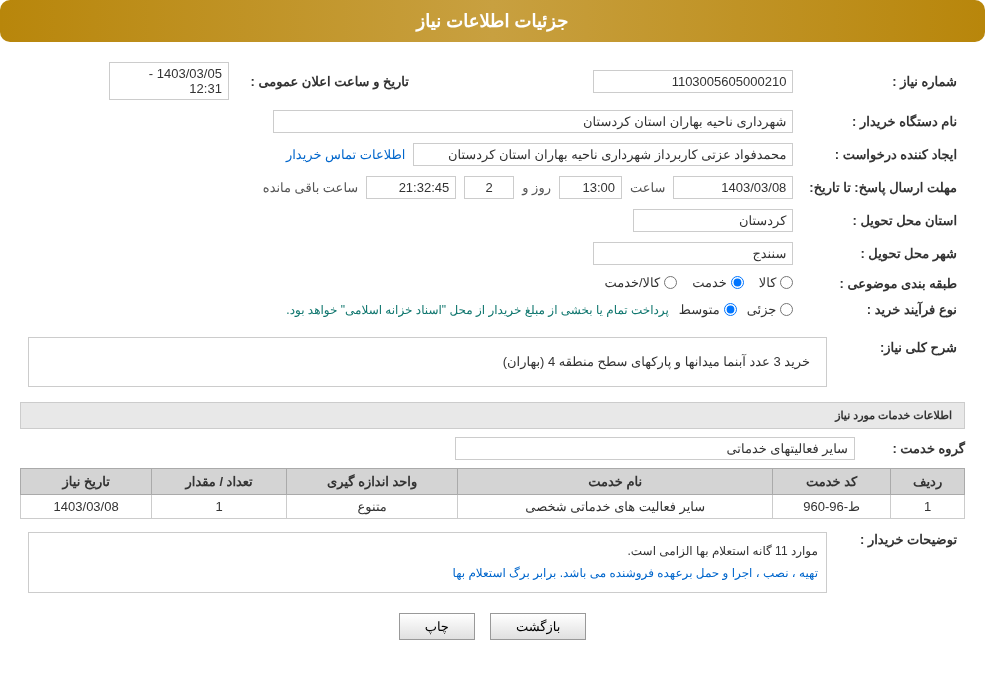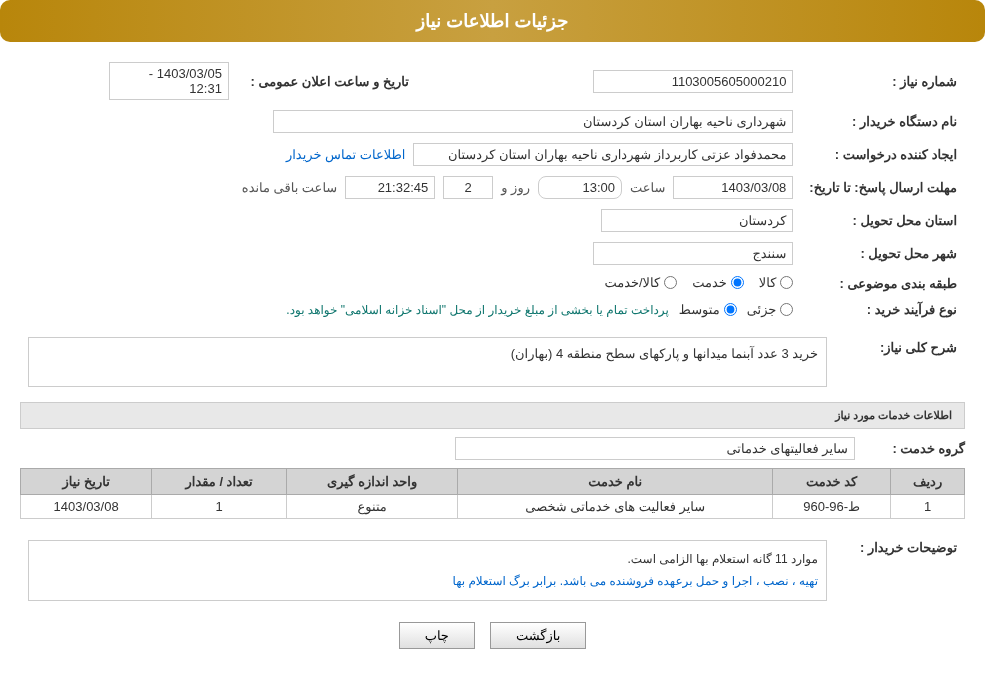--- a/index.html
+++ b/index.html
@@ -94,21 +94,21 @@
       align-items: center;
       gap: 10px;
       flex-wrap: wrap;
     }
     .purchase-desc {
       color: #0f766e;
       font-size: 12px;
     }
     .description-box {
       border: 1px solid #ccc;
-      padding: 8px;
+      padding: 16px;
       min-height: 50px;
       text-align: right;
       direction: rtl;
     }
     .services-table {
       width: 100%;
       border-collapse: collapse;
       margin: 8px 0;
     }
     .services-table th {
@@ -119,21 +119,21 @@
       font-weight: bold;
     }
     .services-table td {
       border: 1px solid #ccc;
       padding: 4px 8px;
       text-align: center;
     }
     .buyer-notes-table {
       width: 100%;
       border-collapse: collapse;
-      margin: 16px 0;
+      margin: 8px 0;
     }
     .buyer-notes-table td {
       padding: 5px 8px;
       vertical-align: top;
     }
     .notes-box {
       border: 1px solid #ccc;
       padding: 8px;
       min-height: 60px;
       text-align: right;
@@ -218,32 +218,32 @@
             <a href="#" class="link-blue">اطلاعات تماس خریدار</a>
           </div>
         </td>
       </tr>
       <tr>
         <td class="label-cell">مهلت ارسال پاسخ: تا تاریخ:</td>
         <td class="value-cell" colspan="4">
           <div class="row-flex">
             <div class="input-box input-small">1403/03/08</div>
             <span class="inline-label">ساعت</span>
-            <div class="input-box" style="width:84px;border-radius:8px;">13:00</div>
+            <div class="input-box" style="width:63px;">13:00</div>
             <span class="inline-label">روز و</span>
             <div class="input-box input-number">2</div>
             <div class="input-box" style="width:90px;">21:32:45</div>
             <span class="inline-label">ساعت باقی مانده</span>
           </div>
         </td>
       </tr>
       <tr>
         <td class="label-cell">استان محل تحویل :</td>
         <td class="value-cell" colspan="4">
-          <div class="input-box" style="width:192px;">کردستان</div>
+          <div class="input-box" style="width:160px;">کردستان</div>
         </td>
       </tr>
       <tr>
         <td class="label-cell">شهر محل تحویل :</td>
         <td class="value-cell" colspan="4">
           <div class="input-box" style="width:200px;">سنندج</div>
         </td>
       </tr>
       <tr>
         <td class="label-cell">طبقه بندی موضوعی :</td>

